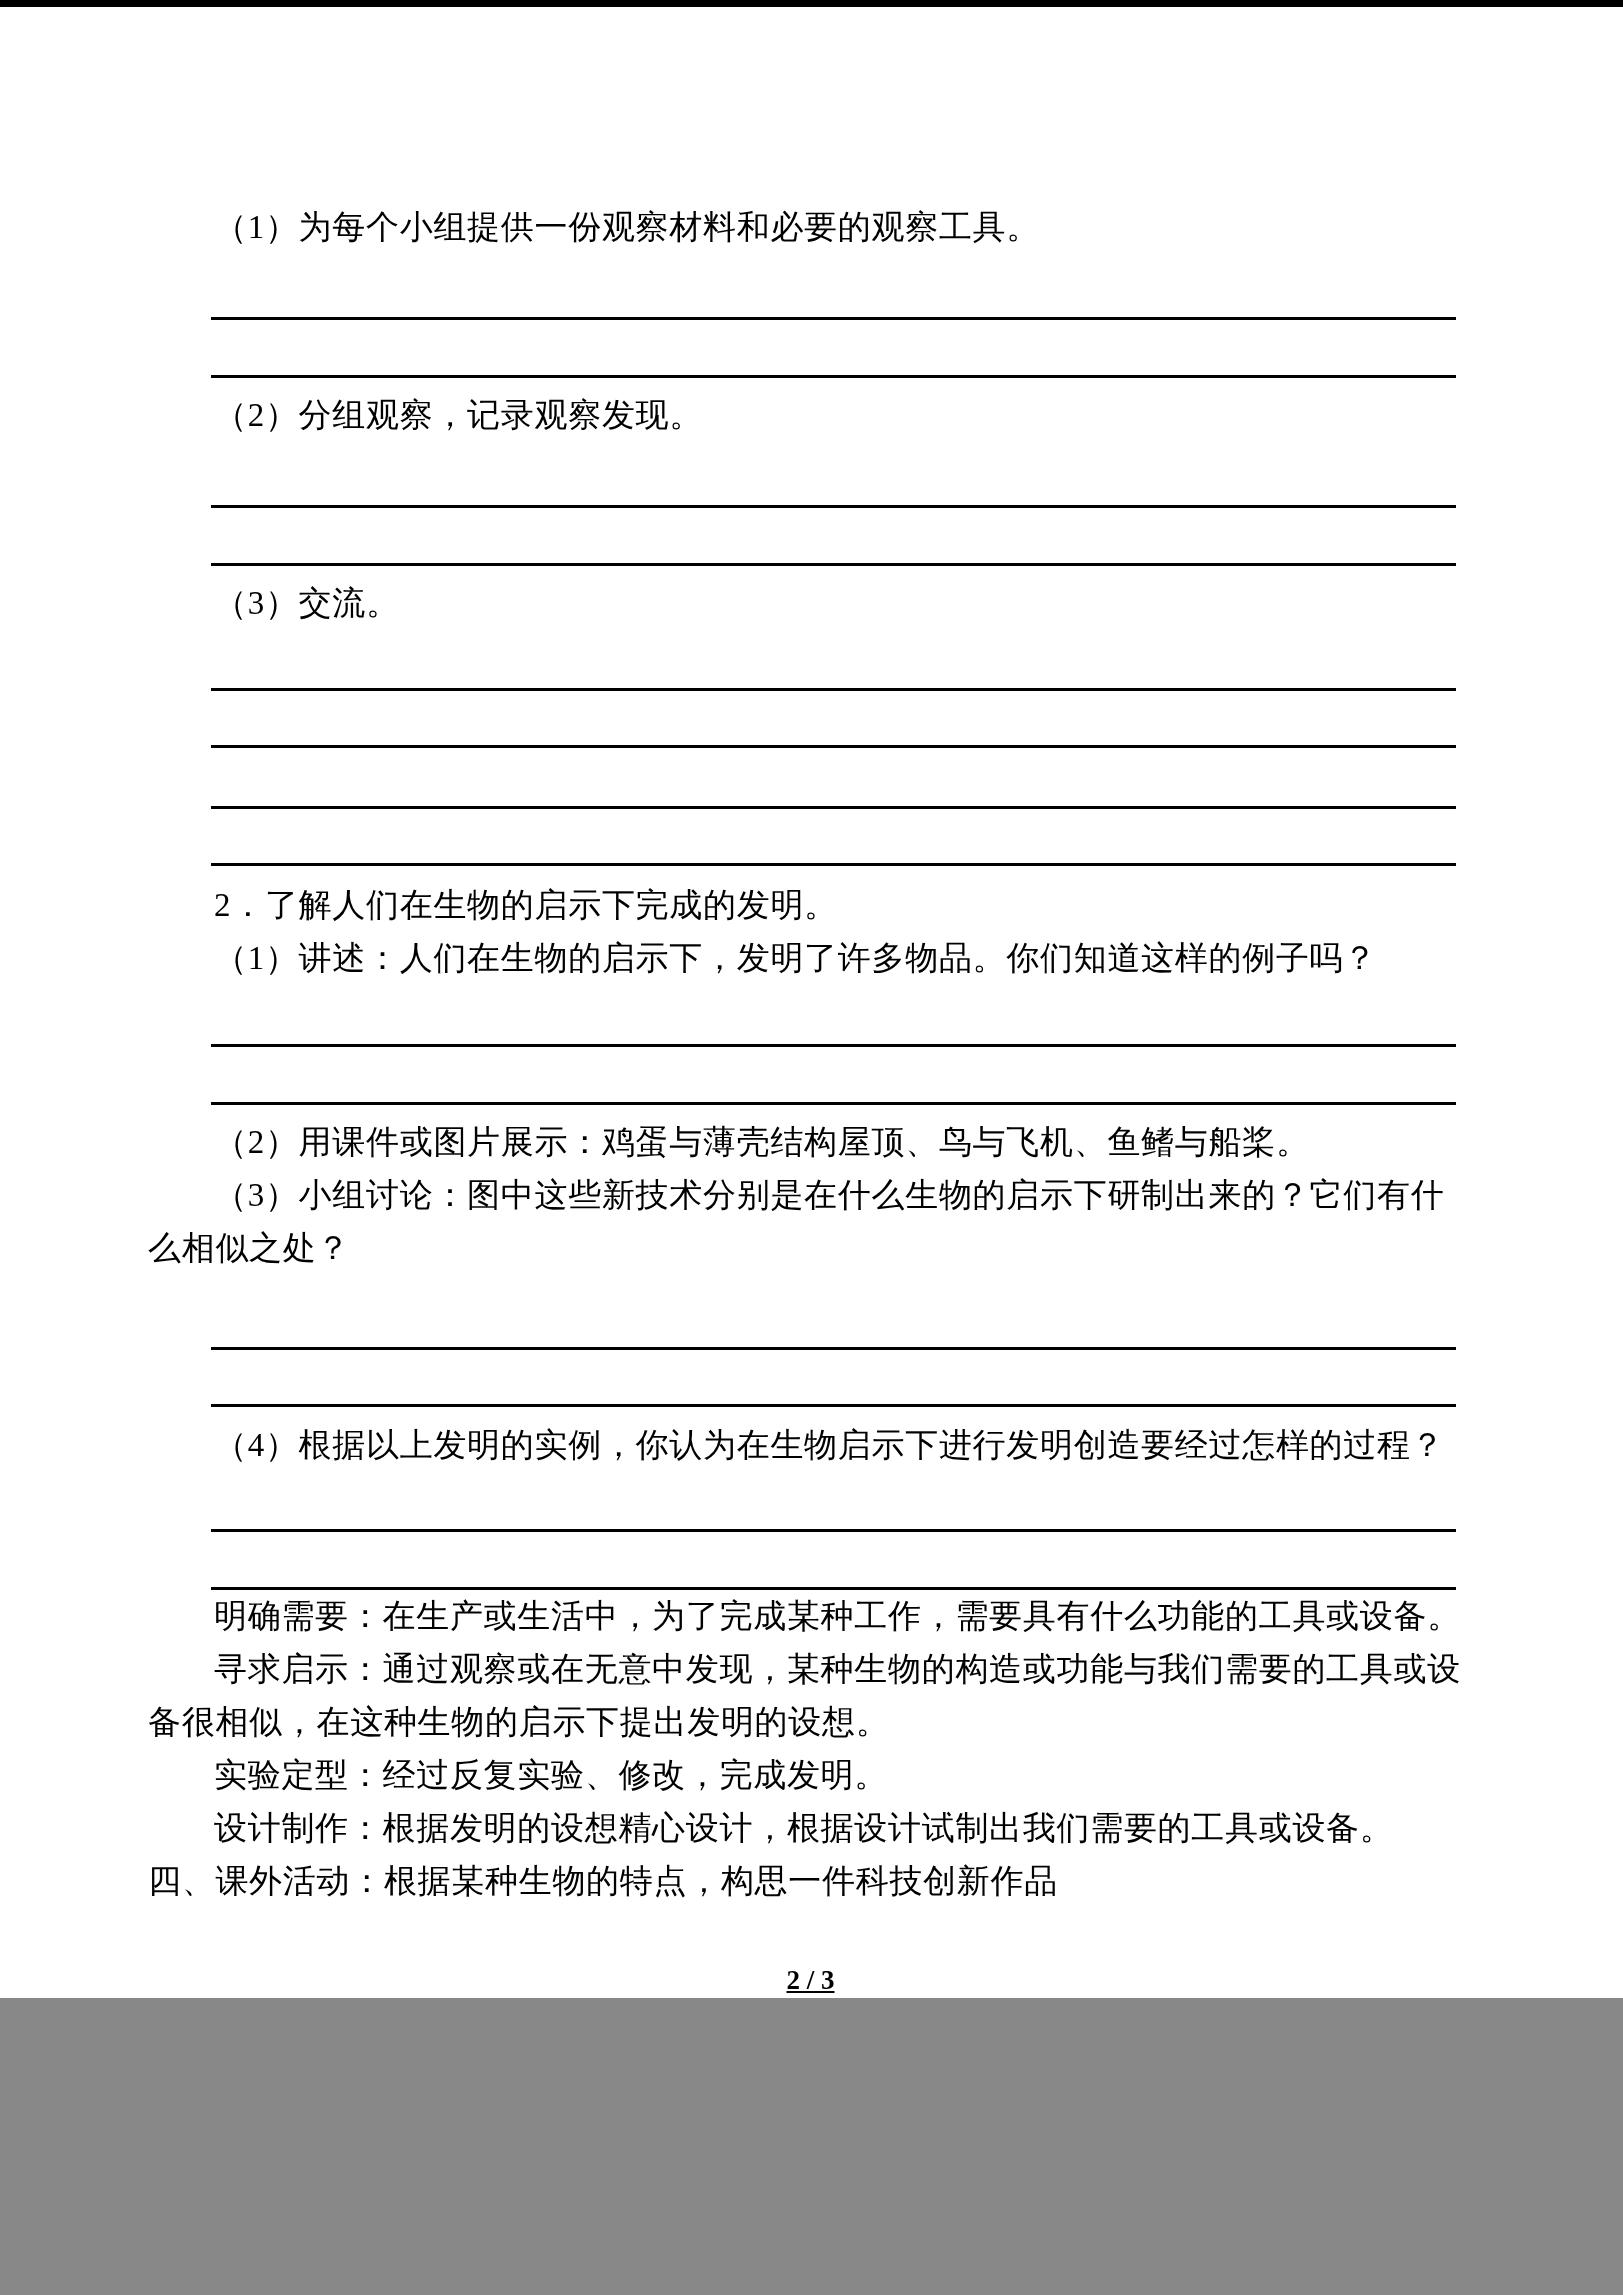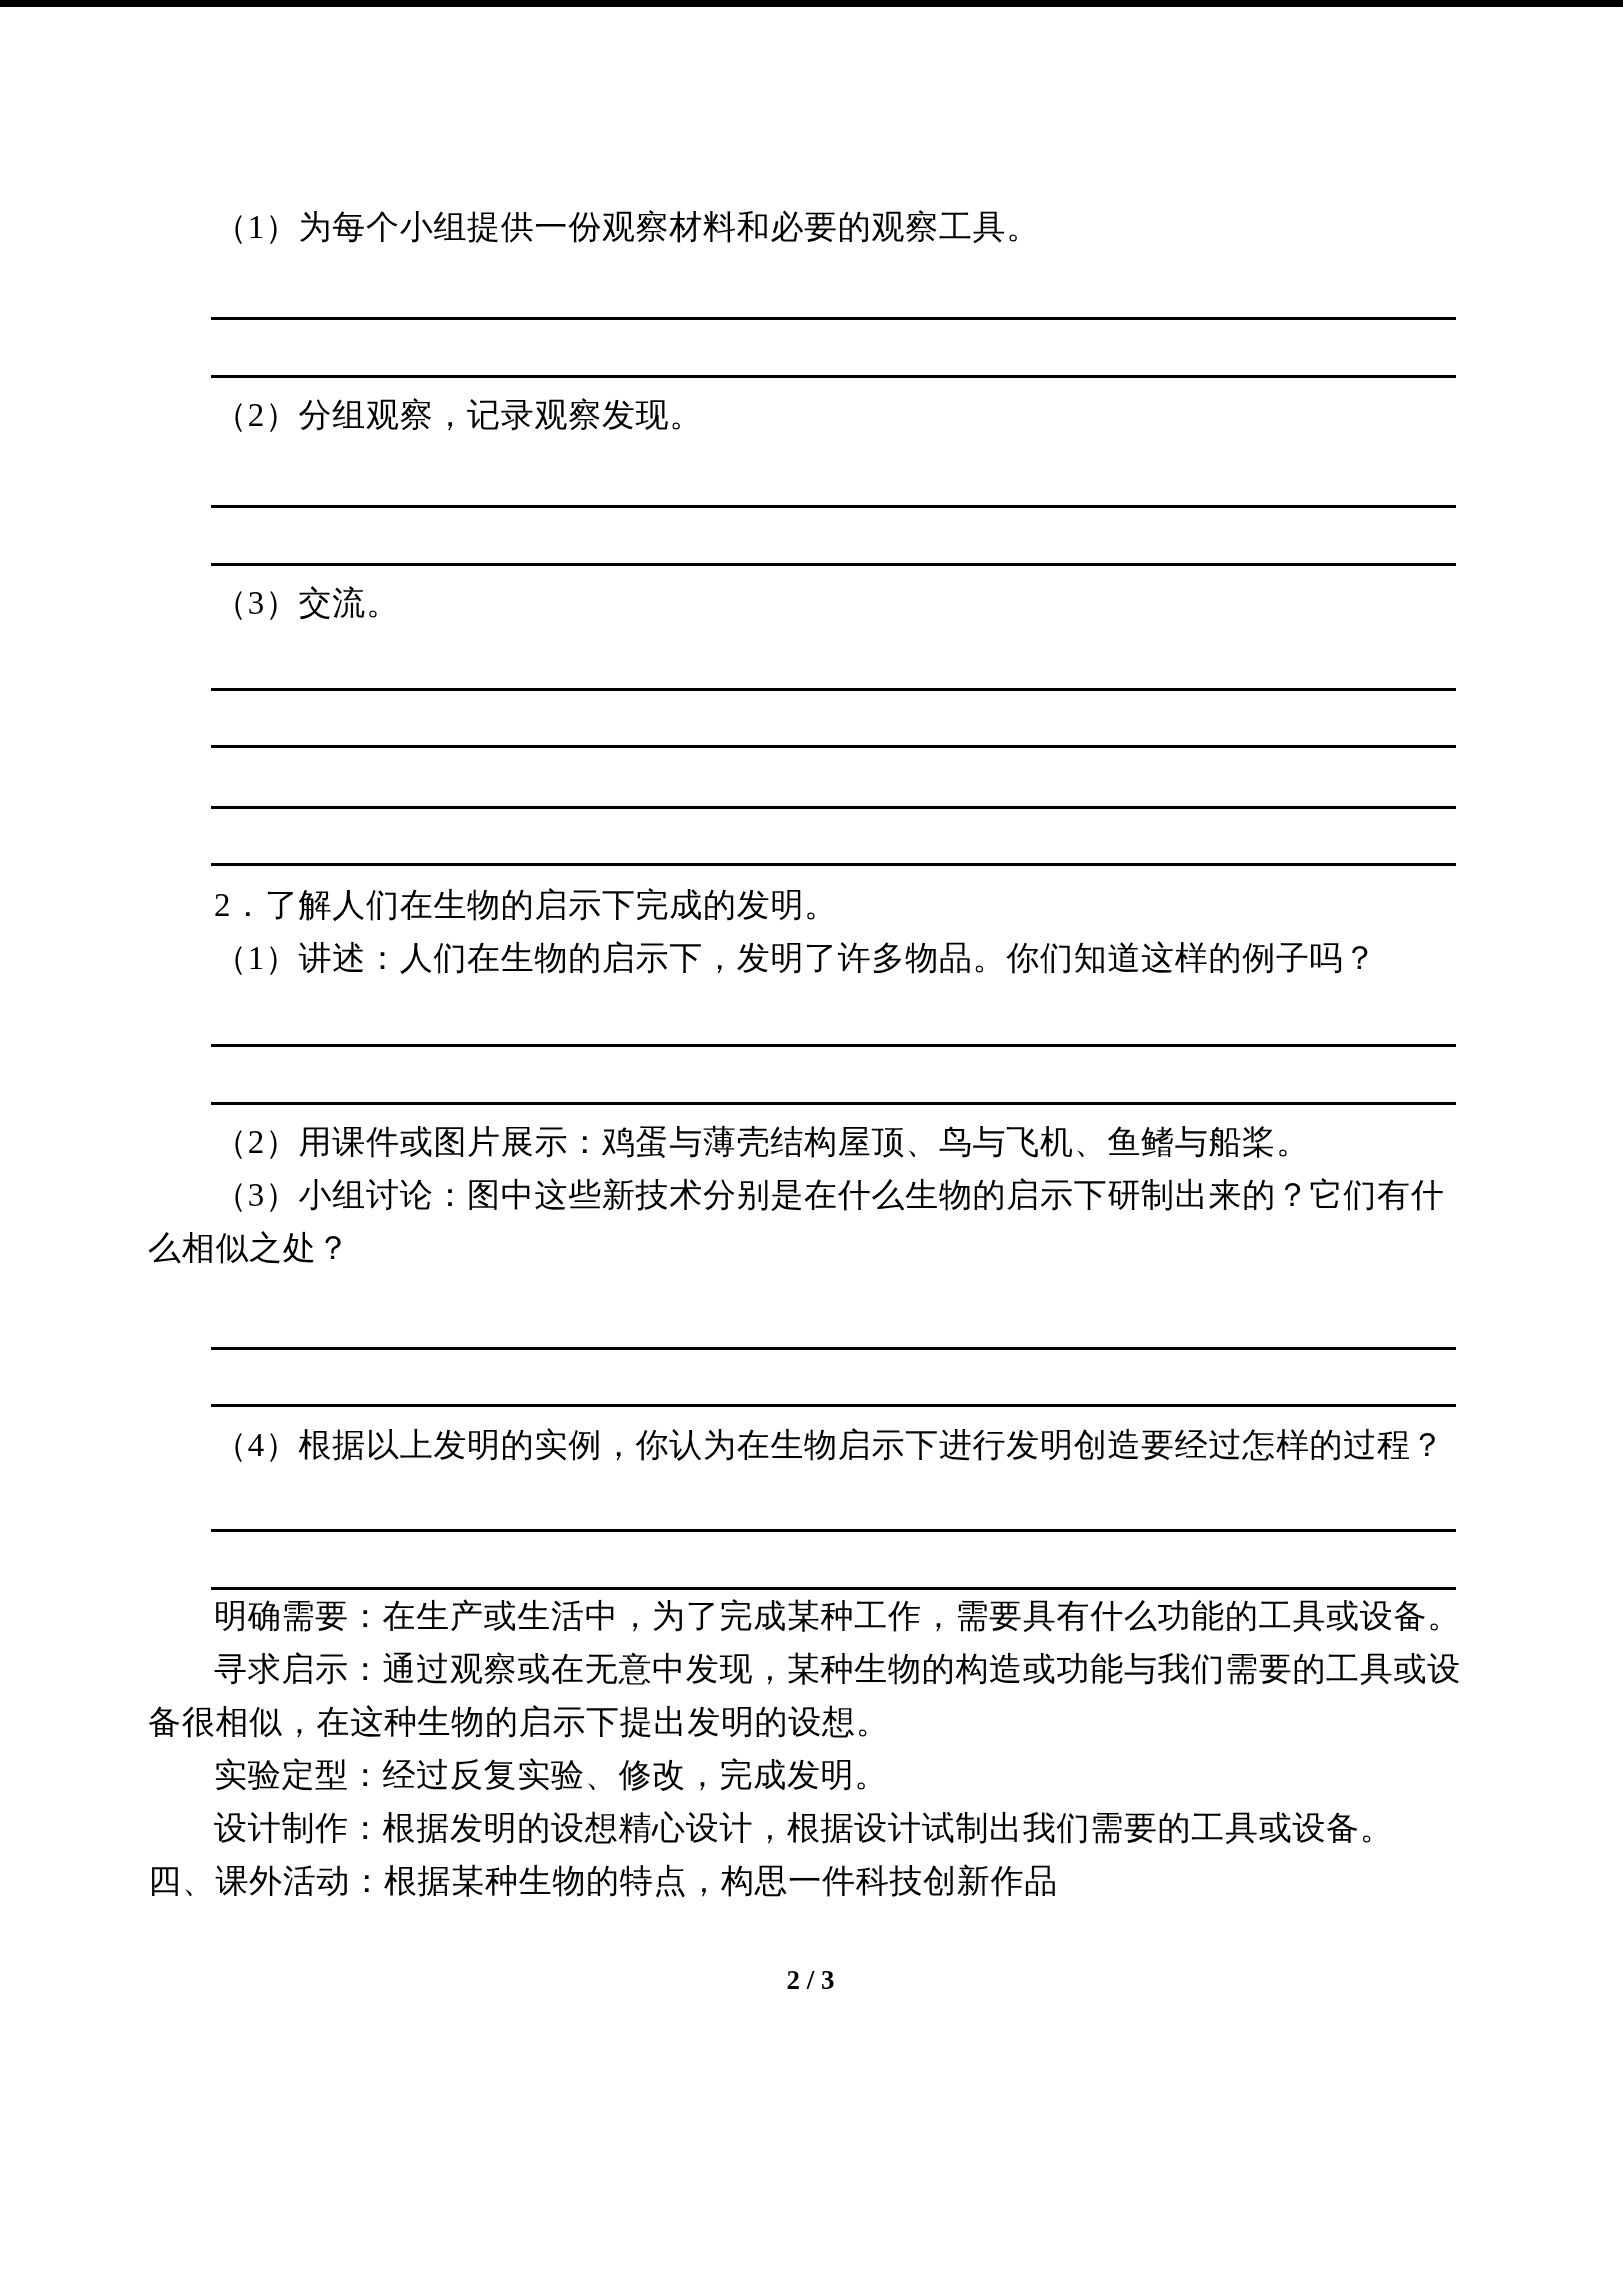--- a/index.html
+++ b/index.html
@@ -1,19 +1,19 @@
 <!DOCTYPE html>
 <html style="font-size:11px"><head>
 <meta charset="utf-8">
 <style>
   html, body { margin: 0; padding: 0; background: #888; }
   .page {
     position: relative;
     width: 1623px;
-    height: 2295px;
+    height: 1998px;
     background: #ffffff;
     overflow: hidden;
     font-family: "Liberation Serif", "DejaVu Serif", serif;
     color: #000000;
   }
   .top-bar {
     position: absolute;
     top: 0; left: 0;
     width: 100%; height: 6.8px;
     background: #000000;
@@ -40,20 +40,21 @@
     border-top: 3.4px solid #000000;
     margin-left: 63px;
     width: 1245px;
   }
   .footer {
     margin: 0;
     text-align: center;
     font-size: 27px;
     line-height: 53px;
     font-weight: bold;
+    text-decoration: underline;
   }
   
   .mt93  { margin-top: 63px; }
   .mt81  { margin-top: 55px; }
   .mt16  { margin-top: 11px; }
   .mt80  { margin-top: 55px; }
   .mt85  { margin-top: 58px; }
   .mt79  { margin-top: 54px; }
   .mt19  { margin-top: 13px; }
   .mt86  { margin-top: 59px; }

